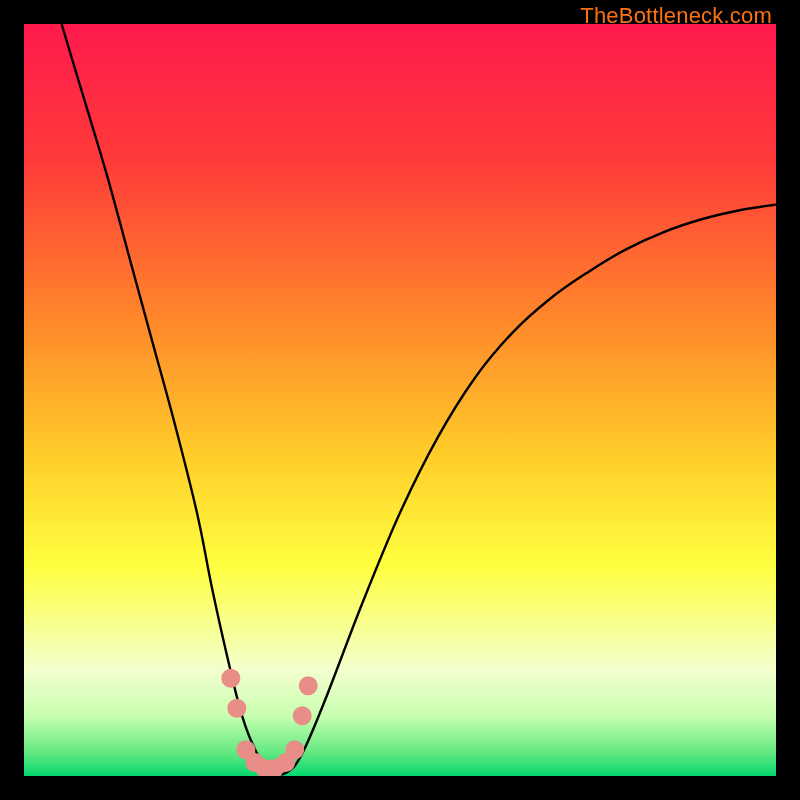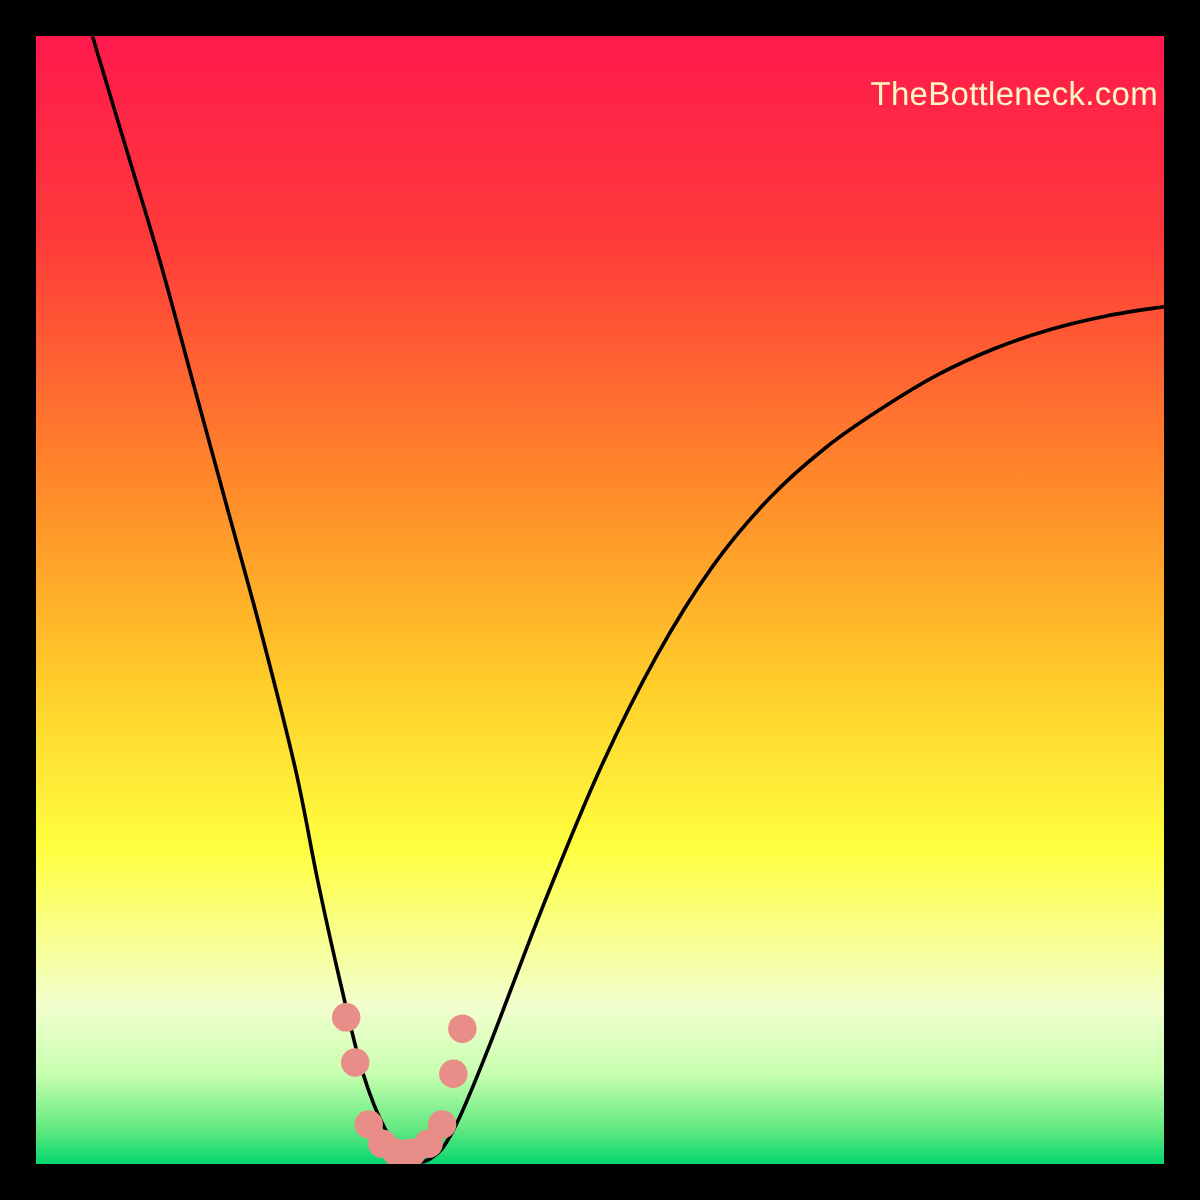--- a/index.html
+++ b/index.html
@@ -23,25 +23,24 @@
     position: absolute;
     left: 0;
     top: 0;
     width: 752px;
     height: 752px;
   }
   .watermark {
     position: absolute;
     top: 3px;
     right: 28px;
-    color: #fef9c3;
+    color: #f97316;
     font-size: 22px;
     letter-spacing: 0.2px;
     font-weight: 500;
-    margin-top: 47px;
   }
 </style>
 </head>
 <body>
 
 <div class="frame">
   <svg class="plot" viewBox="0 0 752 752">
     <defs>
       <linearGradient id="bg-grad" x1="0" y1="0" x2="0" y2="1">
           <stop offset="0%" stop-color="#ff1a4d"></stop>

